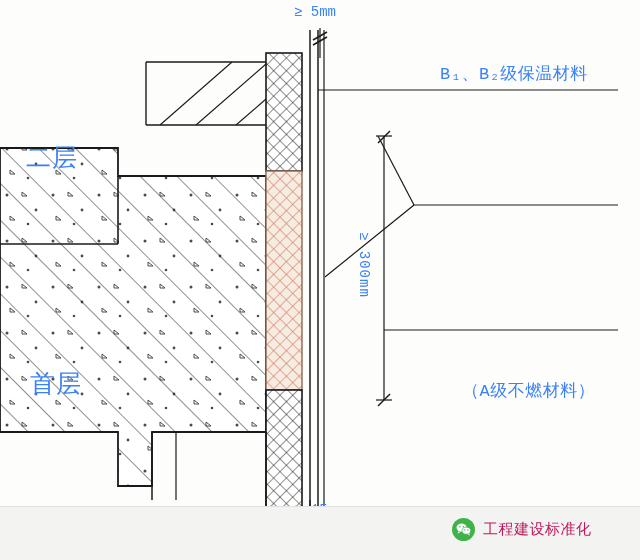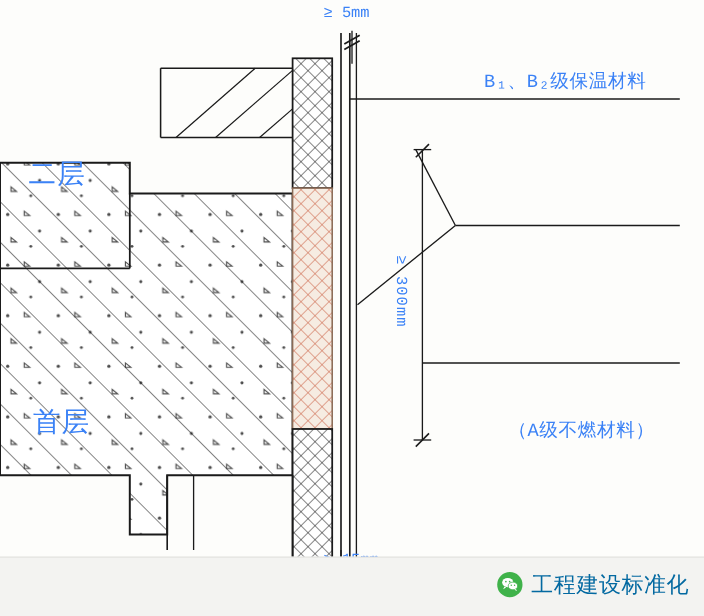--- a/index.html
+++ b/index.html
@@ -63,22 +63,22 @@
     width: 23px;
     height: 23px;
     border-radius: 50%;
     background: #3fb24a;
     display: flex;
     align-items: center;
     justify-content: center;
   }
   #wx-circle svg { display: block; }
   #wx-text {
-    font-size: 20px;
-    color: #0369a1;
+    font-size: 15px;
+    color: #be185d;
     letter-spacing: 0.5px;
   }
   svg.layer {
     position: absolute;
     left: 0;
     top: 0;
   }
 </style>
 </head>
 <body>

